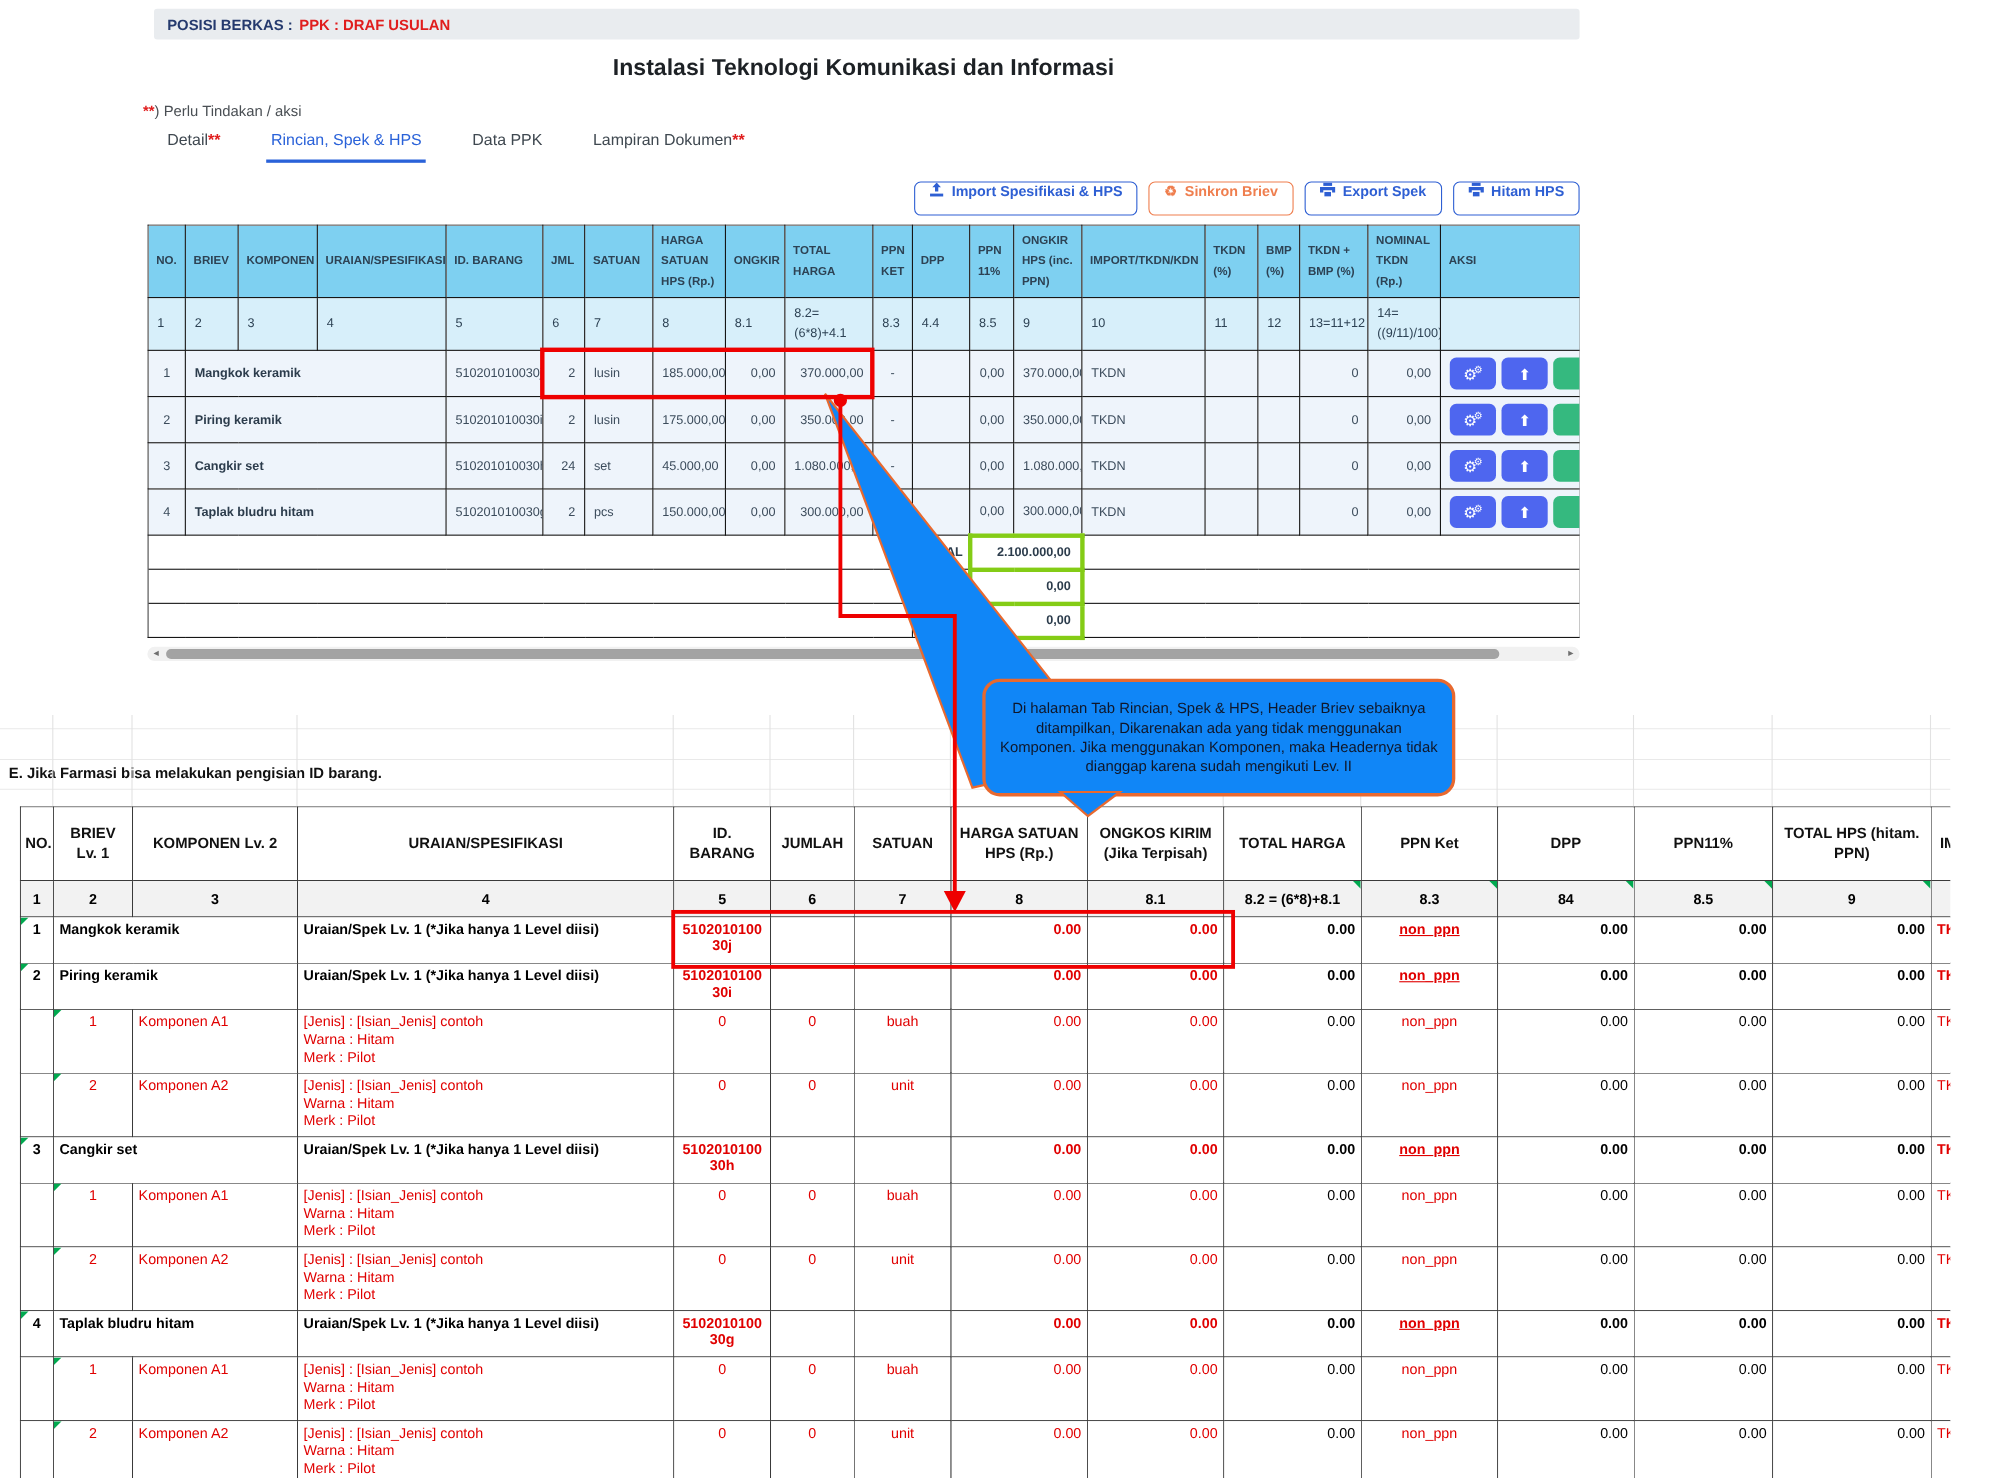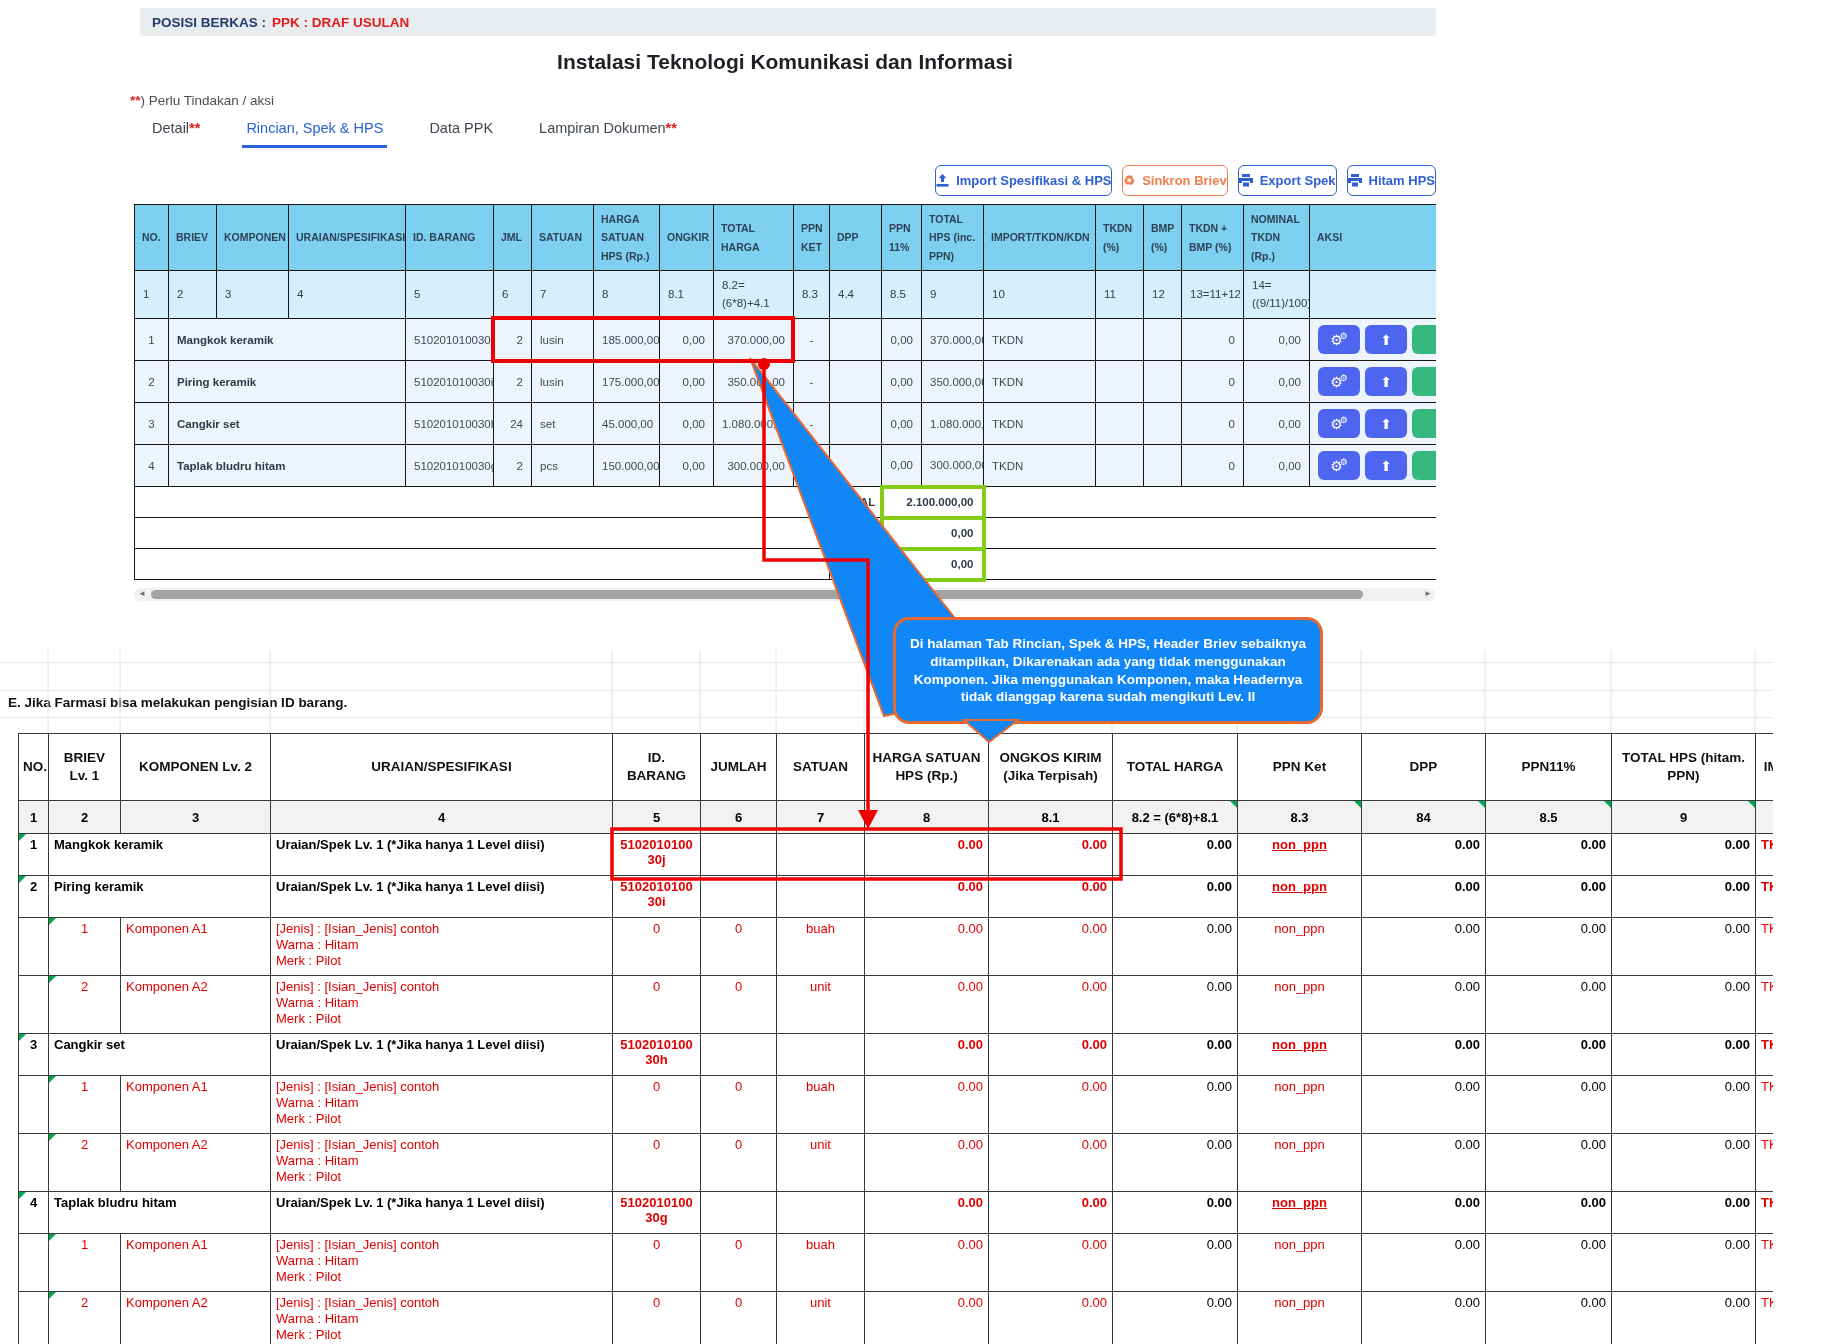--- a/index.html
+++ b/index.html
@@ -16,21 +16,21 @@
 .title{left:134px;top:50px;width:1302px;text-align:center;font-size:21px;font-weight:bold;color:#1d2125}
 .note{left:130px;top:93px;font-size:13.5px;color:#4a4f54}
 .note .mark{color:#e01d1d;font-weight:bold}
 
 .tabs{left:148px;top:112px;display:flex;gap:38px;font-size:14.5px;color:#3f4850}
 .tab{padding:8px 4px 9px;cursor:pointer;white-space:nowrap}
 .tab .mark{color:#e01d1d;font-weight:bold}
 .tab.active{color:#2a62d9;border-bottom:3px solid #2a62d9}
 
 .toolbar{left:134px;top:165px;width:1302px;display:flex;justify-content:flex-end;gap:10px}
-.btn{height:31px;border-radius:6px;background:#fff;border:1px solid #2e5fd3;color:#2e5fd3;font-weight:bold;font-size:13px;display:flex;align-items:center;gap:7px;padding:0 0;cursor:pointer;white-space:nowrap}
+.btn{height:31px;border-radius:6px;background:#fff;border:1px solid #2e5fd3;color:#2e5fd3;font-weight:bold;font-size:13px;display:flex;gap:7px;padding:0 13px;cursor:pointer;white-space:nowrap}
 .btn.orange{border-color:#ef7e4e;color:#ef7e4e}
 .btn svg{display:block}
 
 
 .t1wrap{left:134px;top:204px;width:1302px;overflow:hidden}
 table{border-collapse:collapse;table-layout:fixed}
 .t1{width:1302px;font-size:11.5px;color:#3c4c5c}
 .t1 th,.t1 td{border:1px solid #161616;overflow:hidden}
 .t1 thead th{background:#7ed0f1;height:66px;font-size:10.5px;font-weight:bold;text-align:left;vertical-align:middle;padding:4px 7px;line-height:1.75;color:#2d4254}
 .t1 tr.numrow td{background:#d7effa;height:48px;padding:4px 8px;vertical-align:middle;line-height:1.5;color:#2d4254}
@@ -71,21 +71,21 @@
 .red{color:#e00000}
 .t2 .rt{text-align:right}
 .t2 .ct{text-align:center}
 .t2 .u{text-decoration:underline}
 .t2 .brk{word-break:break-all}
 .t2 .l{line-height:16px;white-space:nowrap}
 .ctl{position:absolute;top:0;left:0;width:0;height:0;border-top:7px solid #00a94f;border-right:7px solid transparent}
 .ctr{position:absolute;top:0;right:0;width:0;height:0;border-top:7px solid #00a94f;border-left:7px solid transparent}
 
 
-.callout{left:893px;top:617px;width:430px;height:107px;background:#1086f7;border:3px solid #e8692f;border-radius:16px;color:#ffffff;font-size:13.5px;font-weight:bold;display:flex;align-items:center;justify-content:center;text-align:center;padding:4px 12px;line-height:1.32;z-index:3}
+.callout{left:893px;top:617px;width:430px;height:107px;background:#1086f7;border:3px solid #e8692f;border-radius:16px;color:#0f172a;font-size:13.5px;font-weight:normal;display:flex;align-items:center;justify-content:center;text-align:center;padding:4px 12px;line-height:1.32;z-index:3}
 svg.lay1{left:0;top:0;z-index:1;pointer-events:none}
 svg.lay2{left:0;top:0;z-index:2;pointer-events:none}
 svg.lay4{left:0;top:0;z-index:4;pointer-events:none}
 </style>
 </head>
 <body>
 
 <div id="root">
 
   <svg class="abs lay1" width="1831" height="1344">
@@ -190,21 +190,21 @@
           <th>URAIAN/SPESIFIKASI</th>
           <th>ID. BARANG</th>
           <th>JML</th>
           <th>SATUAN</th>
           <th>HARGA SATUAN HPS (Rp.)</th>
           <th>ONGKIR</th>
           <th>TOTAL HARGA</th>
           <th>PPN KET</th>
           <th>DPP</th>
           <th>PPN 11%</th>
-          <th>TOTAL HPS (inc. PPN)</th>
+          <th>ONGKIR HPS (inc. PPN)</th>
           <th>IMPORT/TKDN/KDN</th>
           <th>TKDN (%)</th>
           <th>BMP (%)</th>
           <th>TKDN + BMP (%)</th>
           <th>NOMINAL TKDN (Rp.)</th>
           <th>AKSI</th>
         </tr>
       </thead>
       <tbody>
         <tr class="numrow">

